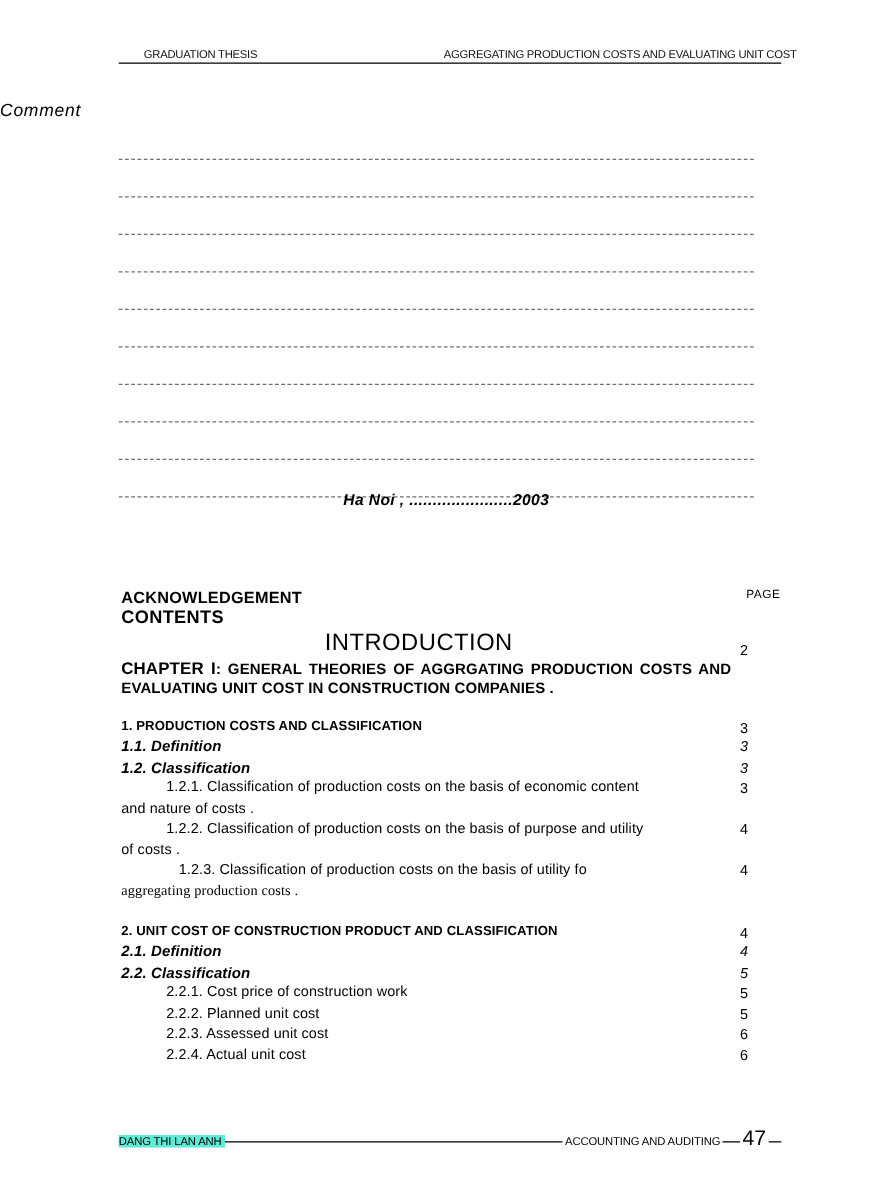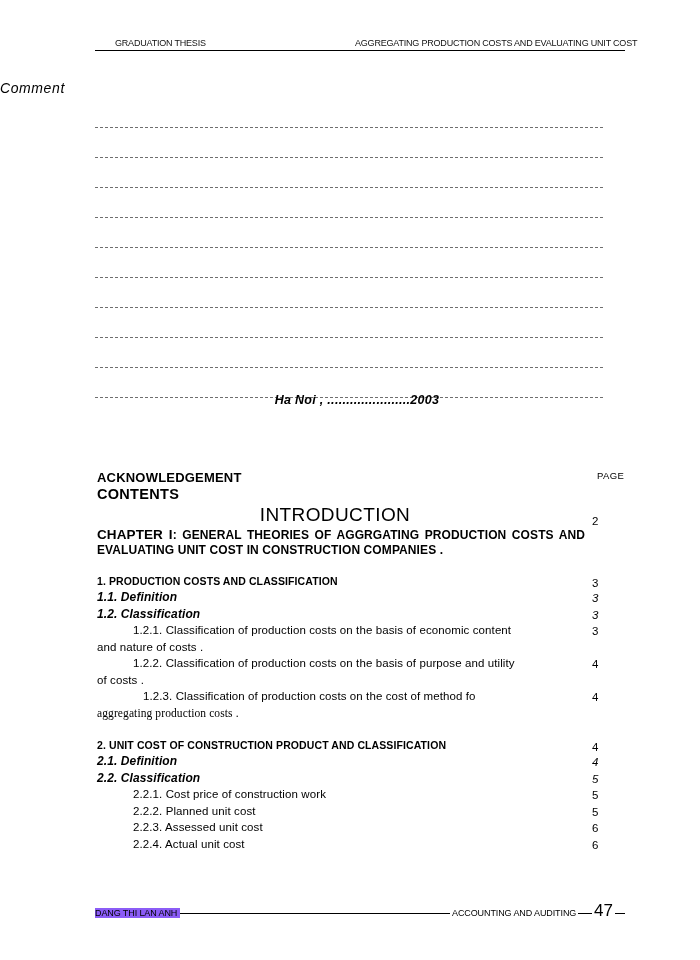--- a/index.html
+++ b/index.html
@@ -285,21 +285,21 @@
       <span class="pg" style="top:1px;">3</span>
     </div>
 
     <div class="row sub">
       <span>1.2.2. Classification of production costs on the basis of purpose and utility</span>
       <span class="cont">of costs .</span>
       <span class="pg" style="top:1px;">4</span>
     </div>
 
     <div class="row sub indent-more">
-      <span>1.2.3.  Classification  of  production  costs  on  the  cost  of  method  fo</span>
+      <span>1.2.3.  Classification  of  production  costs  on  the  basis  of  utility  fo</span>
       <span class="cont">aggregating production costs .</span>
       <span class="pg" style="top:1px;">4</span>
     </div>
 
     <div class="row sec1">
       <span>2. UNIT COST OF CONSTRUCTION  PRODUCT  AND CLASSIFICATION</span>
       <span class="pg" style="top:2px;">4</span>
     </div>
 
     <div class="row sec2">
@@ -329,18 +329,18 @@
 
     <div class="row sub">
       <span>2.2.4. Actual unit cost</span>
       <span class="pg" style="top:1px;">6</span>
     </div>
 
   </div>
 
   <div class="footer">
     <div class="f-rule"></div>
-    <span class="f-left" style="background:#8b5cf6; padding-right:3px;">DANG THI LAN ANH</span>
+    <span class="f-left" style="background:#5eead4; padding-right:3px;">DANG THI LAN ANH</span>
     <span class="f-right" style="background:#fff; padding:0 2px;">ACCOUNTING AND AUDITING</span>
     <span class="f-num">47</span>
   </div>
 
 </div>
 
 </body></html>

